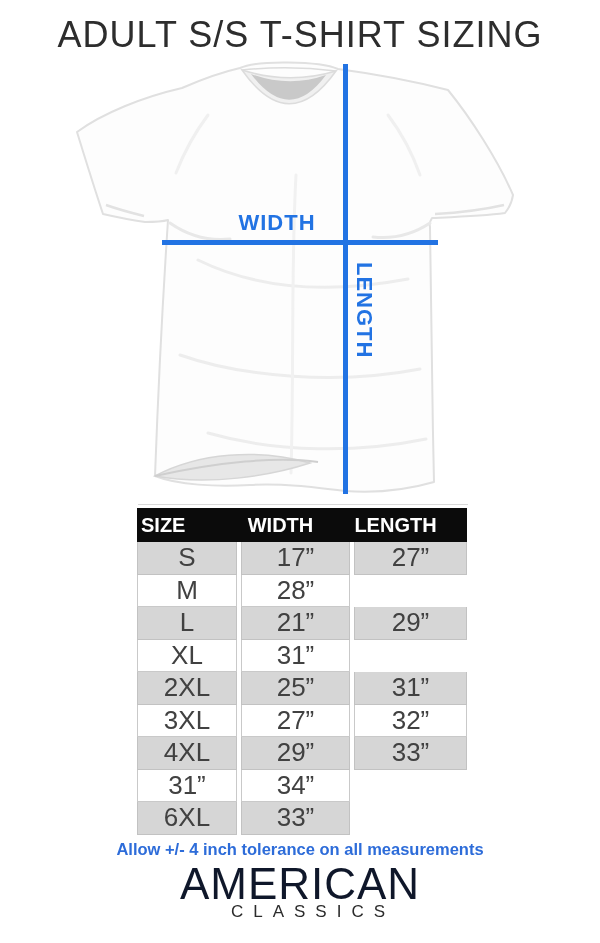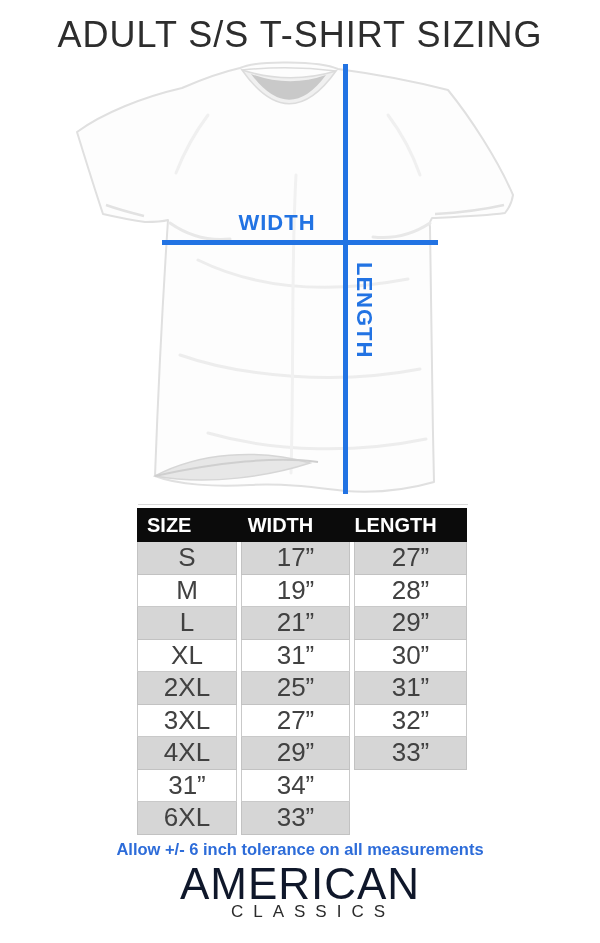--- a/index.html
+++ b/index.html
@@ -38,21 +38,21 @@
   .photo-divider{
     position:absolute;left:138px;top:504px;width:330px;height:1px;background:#d9d9d9;
   }
   .size-table{position:absolute;left:137px;top:508px;width:330px;}
   .thead{
     display:grid;grid-template-columns:100px 109px 113px;column-gap:4px;
     background:var(--header-bg);height:34px;align-items:center;
     color:#ffffff;font-weight:700;font-size:20px;
   }
   .thead .hc{display:flex;align-items:center;justify-content:center;height:100%;}
-  .thead .hc.size{justify-content:flex-start;padding-left:10px;}
+  .thead .hc.size{justify-content:flex-start;padding-left:4px;}
   .thead .hc.mid{padding-right:30px;}
   .trow{
     display:grid;grid-template-columns:100px 109px 113px;column-gap:4px;height:32.5px;
   }
   .cell{
     display:flex;align-items:center;justify-content:center;height:100%;
     background:#ffffff;color:var(--cell-text);font-size:26px;font-weight:300;
     border-left:1px solid var(--cell-border);
     border-right:1px solid var(--cell-border);
     border-bottom:1px solid var(--cell-border);
@@ -134,32 +134,30 @@
       <div class="hc mid">WIDTH</div>
       <div class="hc mid">LENGTH</div>
     </div>
     <div class="trow">
       <div class="cell">S</div>
       <div class="cell">17”</div>
       <div class="cell">27”</div>
     </div>
     <div class="trow">
       <div class="cell">M</div>
-      <div class="cell">19”</div>
       <div class="cell">28”</div>
     </div>
     <div class="trow">
       <div class="cell">L</div>
       <div class="cell">21”</div>
       <div class="cell">29”</div>
     </div>
     <div class="trow">
       <div class="cell">XL</div>
       <div class="cell">31”</div>
-      <div class="cell">30”</div>
     </div>
     <div class="trow">
       <div class="cell">2XL</div>
       <div class="cell">25”</div>
       <div class="cell">31”</div>
     </div>
     <div class="trow">
       <div class="cell">3XL</div>
       <div class="cell">27”</div>
       <div class="cell">32”</div>
@@ -172,20 +170,20 @@
     <div class="trow">
       <div class="cell">31”</div>
       <div class="cell">34”</div>
     </div>
     <div class="trow">
       <div class="cell">6XL</div>
       <div class="cell">33”</div>
     </div>
   </div>
 
-  <div class="tolerance">Allow +/- 6 inch tolerance on all measurements</div>
+  <div class="tolerance">Allow +/- 4 inch tolerance on all measurements</div>
 
   <div class="brand">
     <div class="brand-top">AMERICAN</div>
     <div class="brand-bottom">CLASSICS</div>
   </div>
 
 </div>
 
 </body></html>

